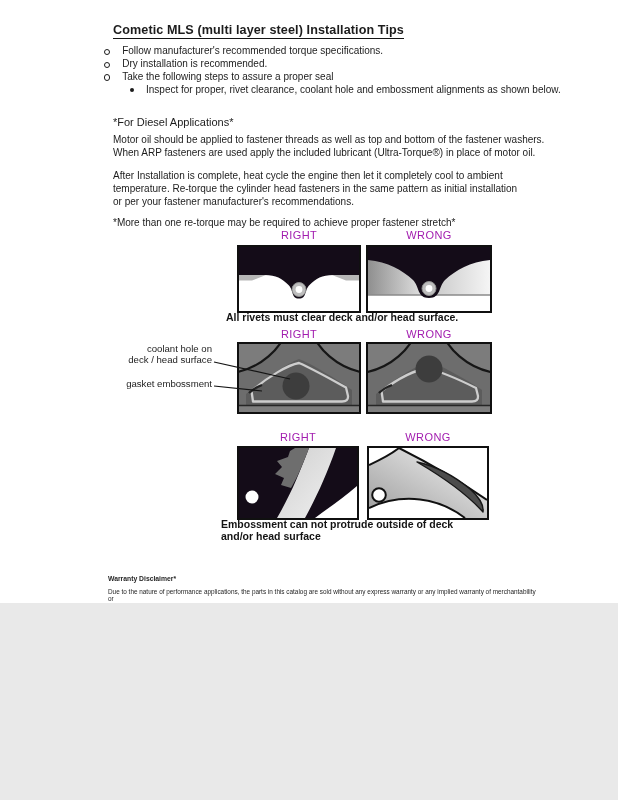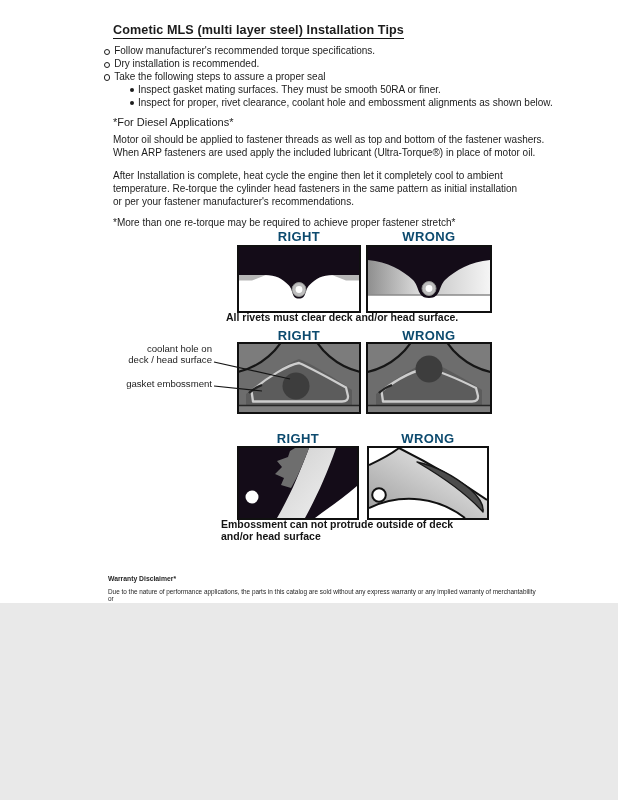--- a/index.html
+++ b/index.html
@@ -11,31 +11,31 @@
   }
   .pre{white-space:pre-line;}
   .abs{position:absolute;}
 
   
   .title{
     left:113px; top:23px; font-size:12.6px; font-weight:bold;
     border-bottom:1.6px solid #141414; padding-bottom:1px; letter-spacing:.1px;
   }
   .bullets{left:104px; top:45px; font-size:10px; line-height:12.9px;}
-  .b-row{display:flex;}
+  .b-row{display:flex;gap:8px;}
   .o-dot{flex:0 0 auto; width:4.2px; height:4.2px; border:1px solid #1c1c1c; border-radius:50%; margin:3.6px 4px 0 0;}
   .sub{margin-left:26px;}
   .f-dot{flex:0 0 auto; width:4px; height:4px; background:#1c1c1c; border-radius:50%; margin:4px 4px 0 0;}
 
   .diesel-h{left:113px; top:116px; font-size:11px; font-weight:normal;}
   .body-p{left:113px; font-size:10px; line-height:12.9px;}
   .p1{top:134px;} .p2{top:170px;} .p3{top:217px;}
 
   
-  .fig-label{font-size:13px; font-weight:bold; letter-spacing:.4px; text-align:center; color:#0c4a6e;}
+  .fig-label{font-size:11px; font-weight:normal; letter-spacing:.4px; text-align:center; color:#a21caf;}
   .panel{border:2.2px solid #101010; background:#fff; box-sizing:content-box;}
   .panel svg{display:block;}
   .caption{font-size:10.5px; font-weight:bold; line-height:11.5px; color:#141414;}
 
   .f1-labels{top:229px;} .f2-labels{top:328px;} .f3-labels{top:431px;}
   .lab-l{left:237px; width:124px;} .lab-r{left:366px; width:126px;}
   .lab-l3{left:237px; width:122px;} .lab-r3{left:367px; width:122px;}
 
   .f1-pl{left:237px; top:245px;} .f1-pr{left:366px; top:245px;}
   .f2-pl{left:237px; top:342px;} .f2-pr{left:366px; top:342px;}
@@ -68,24 +68,20 @@
       <span class="o-dot"></span>
       <span>Follow manufacturer's recommended torque specifications.</span>
     </div>
     <div class="b-row">
       <span class="o-dot"></span>
       <span>Dry installation is recommended.</span>
     </div>
     <div class="b-row">
       <span class="o-dot"></span>
       <span>Take the following steps to assure a proper seal</span>
-    </div>
-    <div class="b-row sub">
-      <span class="f-dot"></span>
-      <span>Inspect gasket mating surfaces.  They must be smooth 50RA or finer.</span>
     </div>
     <div class="b-row sub">
       <span class="f-dot"></span>
       <span>Inspect for proper, rivet clearance, coolant hole and embossment alignments as shown below.</span>
     </div>
   </div>
 
   <div class="abs diesel-h">*For Diesel Applications*</div>
   <div class="abs body-p p1 pre">Motor oil should be applied to fastener threads as well as top and bottom of the fastener washers.
 When ARP fasteners are used apply the included lubricant (Ultra-Torque®) in place of motor oil.</div>

